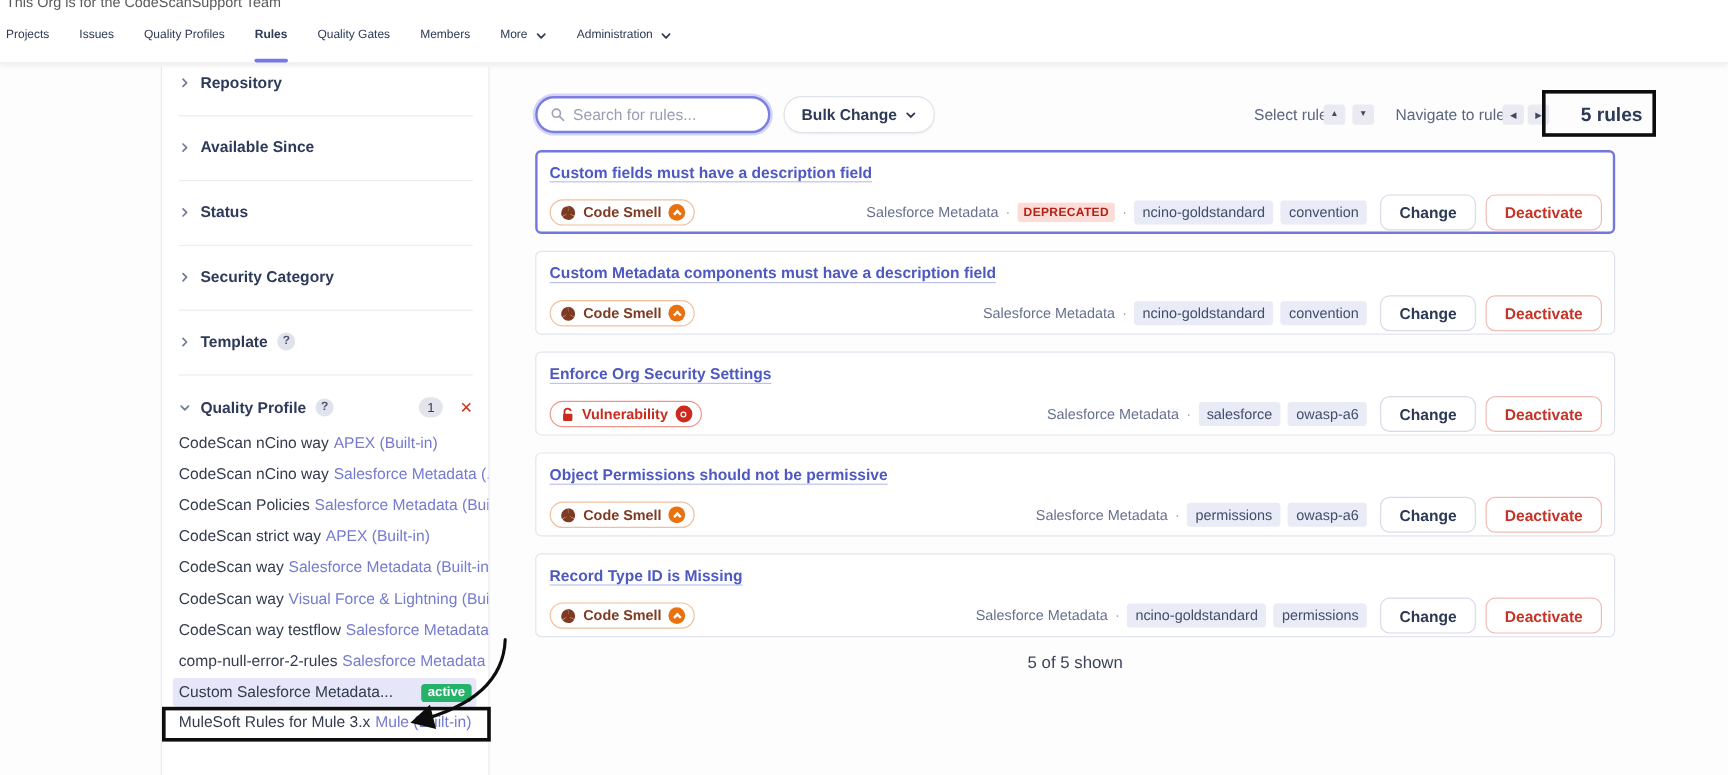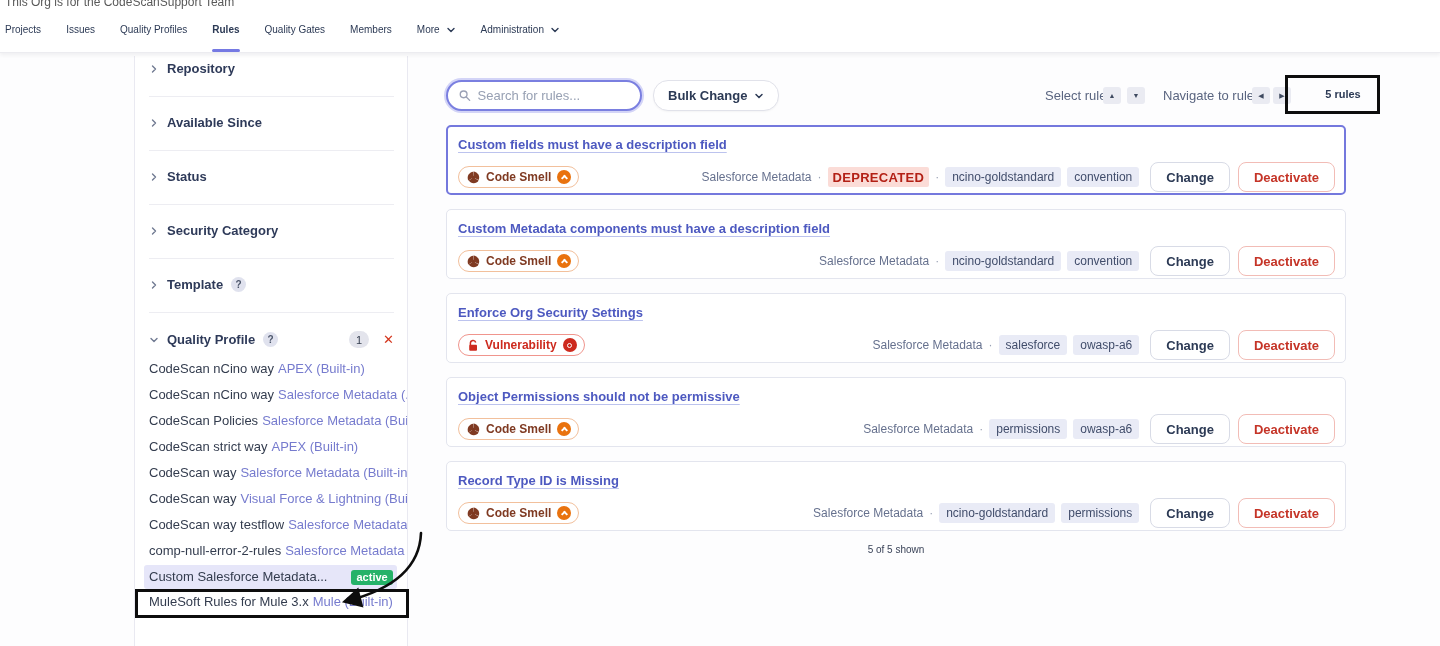--- a/index.html
+++ b/index.html
@@ -53,21 +53,21 @@
     font-family:inherit; background:transparent; }
   .search input::placeholder { color:#97a0b3; }
   .bulk { position:absolute; left:653px; top:80px; height:31px; padding:0 14px; background:#fff;
     border:1px solid #e1e2ea; border-radius:15px; display:flex; align-items:center; gap:7px;
     font-size:13px; font-weight:700; color:#2c3a55; box-shadow:0 1px 2px rgba(0,0,0,.04); cursor:pointer; }
   .ctl-label { position:absolute; top:88px; font-size:13px; color:#5a6580; }
   .mini-group { position:absolute; top:87px; display:flex; gap:6px; }
   .mini-btn { width:18px; height:17px; background:#eaebf2; border:none; border-radius:3px;
     font-size:7px; color:#3f4a60; display:inline-flex; align-items:center; justify-content:center; cursor:pointer; }
   .rules-count { position:absolute; left:1285px; top:88px; width:116px; text-align:center;
-    font-size:11px; font-weight:700; color:#2c3a55; }
+    font-size:16px; font-weight:700; color:#2c3a55; }
 
   
   .rules-list { position:absolute; left:446px; top:125px; width:900px; }
   .card { height:70px; background:#fff; border:1px solid #e3e5ee; border-radius:5px;
     margin-bottom:14px; padding:9px 10px 0 11px; }
   .card.selected { border:2px solid #7478dd; padding:8px 9px 0 10px; }
   .rule-title { display:inline-block; font-size:13px; font-weight:700; color:#4d59c0;
     text-decoration:underline; text-decoration-color:#bcc3ee; text-underline-offset:3px; cursor:pointer; }
   .rule-row { margin-top:9px; display:flex; align-items:center; }
   .type-badge { height:22px; border:1px solid; border-radius:11px; display:inline-flex;
@@ -77,29 +77,29 @@
   .sev { width:14px; height:14px; border-radius:50%; display:inline-flex;
     align-items:center; justify-content:center; }
   .smell .sev { background:#e9720e; } .vuln .sev { background:#cd2a1e; }
   .chev-up { width:5px; height:5px; border-left:2px solid #fff; border-top:2px solid #fff;
     transform:rotate(45deg) translate(0.5px,0.5px); }
   .ring { width:5px; height:5px; border:1.6px solid #fff; border-radius:50%; }
   .meta { display:flex; align-items:center; gap:6px; margin-right:3px; }
   .meta-lang { font-size:12px; color:#66718e; }
   .dot { color:#9aa2b5; font-size:12px; }
   .tag { background:#e9ebf6; color:#414d6b; font-size:12px; padding:3px 7px; border-radius:3px; }
-  .dep { background:#fbdcd7; color:#b32015; font-size:13px; font-weight:700;
+  .dep { background:#fbdcd7; color:#b32015; font-size:10px; font-weight:700;
     padding:2.5px 5px; border-radius:2px; letter-spacing:.3px; }
   .btn { height:30px; border-radius:8px; background:#fff; border:1px solid #d8dbe6;
     font-size:13px; font-weight:700; color:#2c3a55; padding:0 15px; margin-left:8px;
     font-family:inherit; cursor:pointer; }
   .btn.danger { border-color:#f2bcb6; color:#c53427; }
 
   .shown-footer { position:absolute; left:446px; top:544px; width:900px; text-align:center;
-    font-size:10px; color:#3a4358; }
+    font-size:14px; color:#3a4358; }
 
   
   .annotation-rect { position:absolute; border:3px solid #0d0d0d; z-index:9; pointer-events:none; }
   .rect-rules   { left:1285px; top:75px;  width:95px;  height:39px; }
   .rect-profile { left:135px;  top:589px; width:274px; height:29px; }
   .annotation-arrow { position:absolute; left:330px; top:525px; z-index:10; pointer-events:none; }
 </style>
 </head>
 <body>
 

